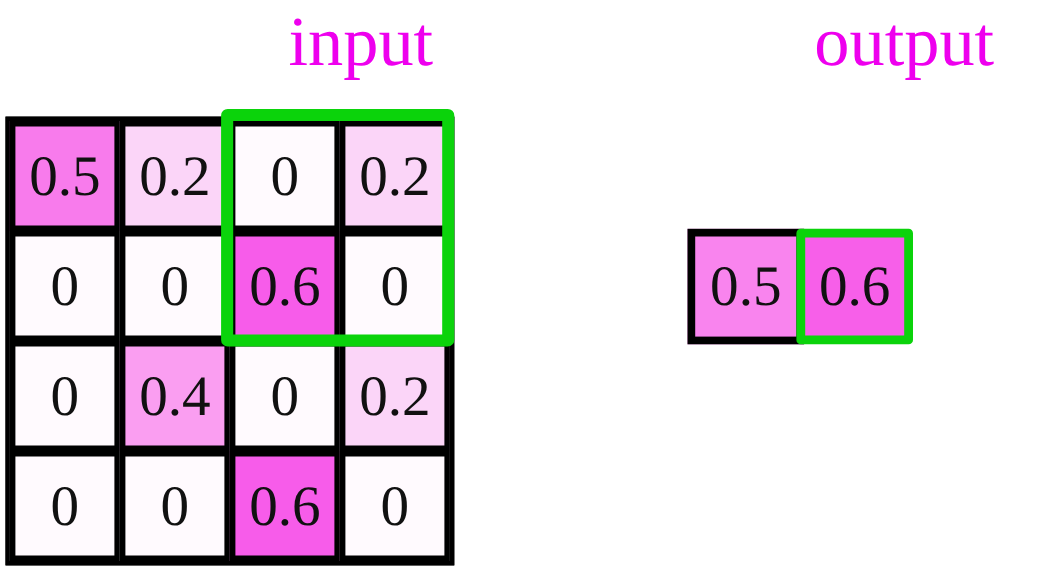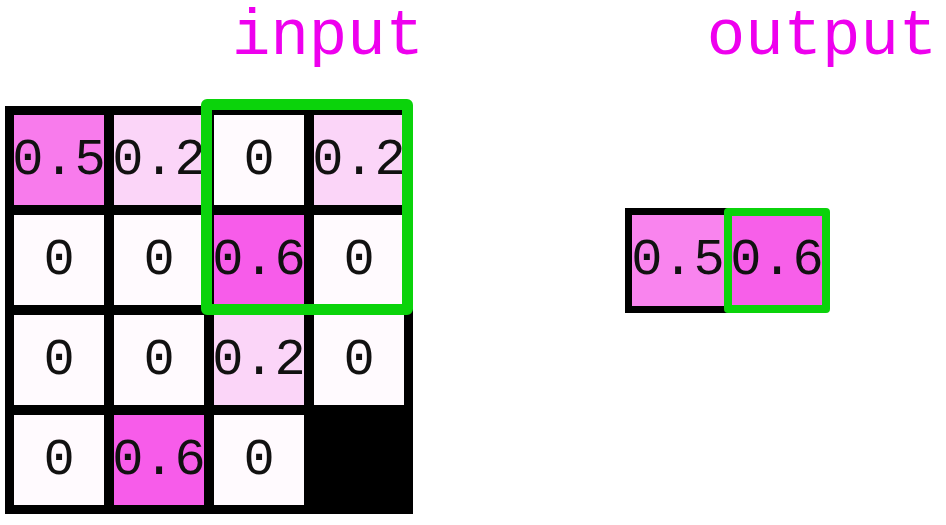--- a/index.html
+++ b/index.html
@@ -2,21 +2,21 @@
 <html><head>
 <meta charset="utf-8">
 <style>
   html, body { margin: 0; padding: 0; background: #ffffff; }
   .figure {
     position: relative;
     width: 946px;
     height: 525px;
     background: #ffffff;
     overflow: hidden;
-    font-family: Liberation Mono, monospace;
+    font-family: Liberation Serif, serif;
   }
   .panel-title {
     position: absolute;
     top: -4px;
     transform: translateX(-50%);
     font-size: 64px;
     line-height: 1.3;
     color: #ee00ee;
     white-space: nowrap;
   }
@@ -95,20 +95,21 @@
   <div class="input-grid">
     <div class="cell" style="background-color: rgb(248, 123, 236);">0.5</div>
     <div class="cell" style="background-color: rgb(251, 213, 248);">0.2</div>
     <div class="cell" style="background-color: rgb(255, 250, 254);">0</div>
     <div class="cell" style="background-color: rgb(251, 213, 248);">0.2</div>
     <div class="cell" style="background-color: rgb(255, 250, 254);">0</div>
     <div class="cell" style="background-color: rgb(255, 250, 254);">0</div>
     <div class="cell" style="background-color: rgb(247, 92, 234);">0.6</div>
     <div class="cell" style="background-color: rgb(255, 250, 254);">0</div>
     <div class="cell" style="background-color: rgb(255, 250, 254);">0</div>
+    <div class="cell" style="background-color: rgb(250, 158, 241);">0.4</div>
     <div class="cell" style="background-color: rgb(255, 250, 254);">0</div>
     <div class="cell" style="background-color: rgb(251, 213, 248);">0.2</div>
     <div class="cell" style="background-color: rgb(255, 250, 254);">0</div>
     <div class="cell" style="background-color: rgb(255, 250, 254);">0</div>
     <div class="cell" style="background-color: rgb(247, 92, 234);">0.6</div>
     <div class="cell" style="background-color: rgb(255, 250, 254);">0</div>
   </div>
 
   <div class="pool-window" style="border-color: rgb(11, 211, 11);"></div>
 

